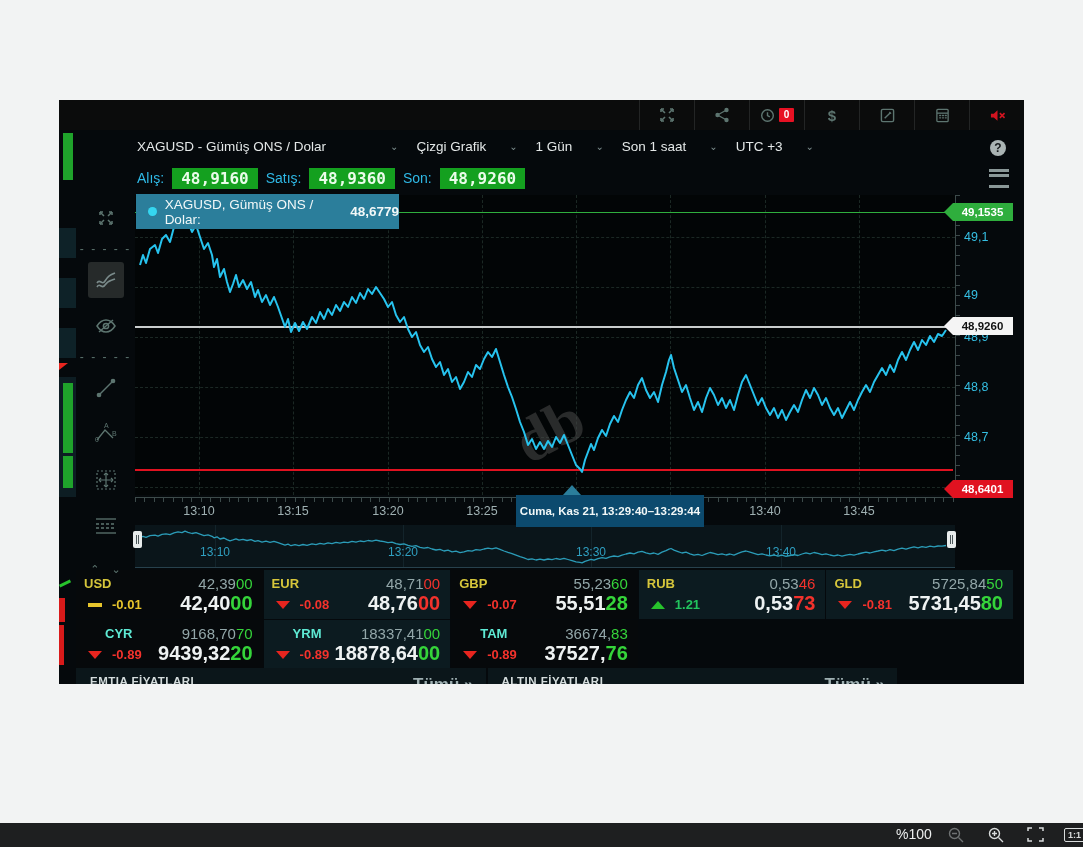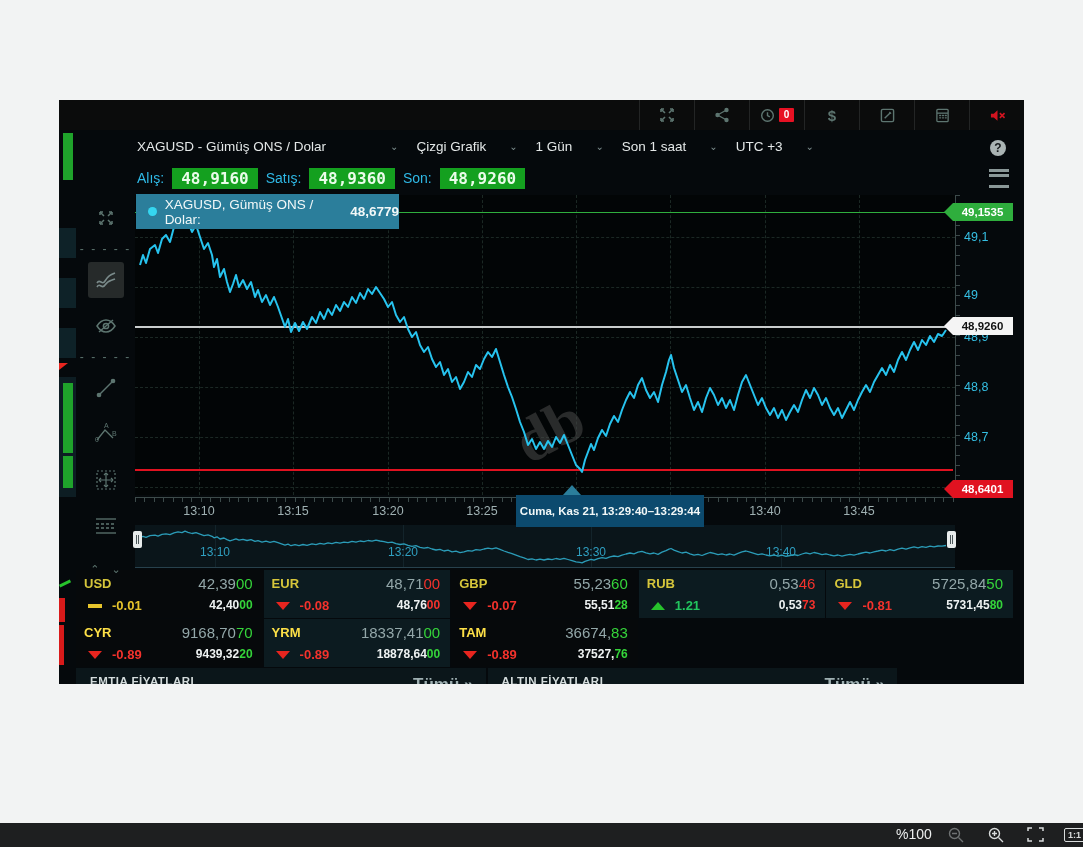--- a/index.html
+++ b/index.html
@@ -95,23 +95,23 @@
 
   
   .ticker-grid{position:absolute;left:17px;top:470px;width:937px;height:97px;
       display:grid;grid-template-columns:1fr 1fr 1fr 1fr 1fr;grid-template-rows:1fr 1fr;gap:1px;}
   .t-cell{padding:5px 10px 4px 8px;display:flex;flex-direction:column;justify-content:space-between;cursor:pointer;}
   .t-cell[data-bg="dark"]{background:#06090b;}
   .t-cell[data-bg="teal"]{background:#0c1b20;}
   .t-row{display:flex;justify-content:space-between;align-items:center;}
   .t-sym{font-size:13px;font-weight:bold;}
   .t-sym[data-accent="yellow"]{color:#d6c63b;}
-  .t-sym[data-accent="orange"]{color:#fde047;}
+  .t-sym[data-accent="orange"]{color:#5eead4;margin-left:21px;}
   .t-v1{font-size:15px;color:#93a7a9;}
-  .t-v2{font-size:12px;font-weight:bold;color:#eef2f2;}
+  .t-v2{font-size:20px;font-weight:bold;color:#eef2f2;}
   .frac[data-dirc="up"]{color:#35d43a;}
   .frac[data-dirc="down"]{color:#f3322c;}
   .chg{font-size:13px;font-weight:bold;margin-left:10px;}
   .chg[data-dirc="up"]{color:#22c55e;}
   .chg[data-dirc="down"]{color:#f3322c;}
   .chg[data-dirc="flat"]{color:#e7c52c;}
   .tri{display:inline-block;width:0;height:0;margin-left:4px;}
   .tri[data-dir="down"]{border-left:7px solid transparent;border-right:7px solid transparent;border-top:8px solid #e8251f;}
   .tri[data-dir="up"]{border-left:7px solid transparent;border-right:7px solid transparent;border-bottom:8px solid #27c32c;}
   .tri[data-dir="flat"]{width:14px;height:4px;background:#e7c52c;border:none;margin-bottom:2px;}

